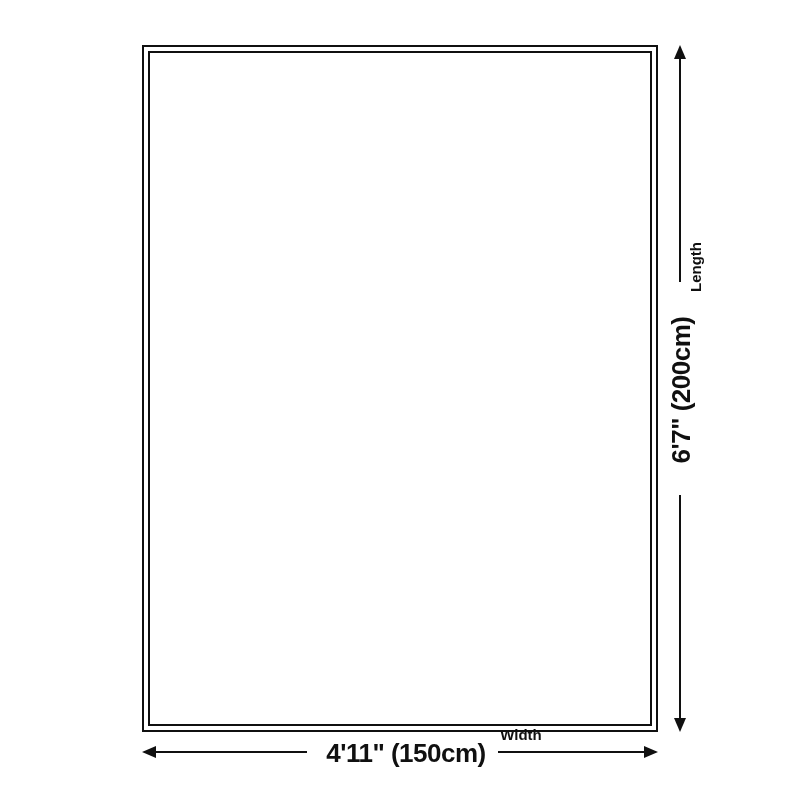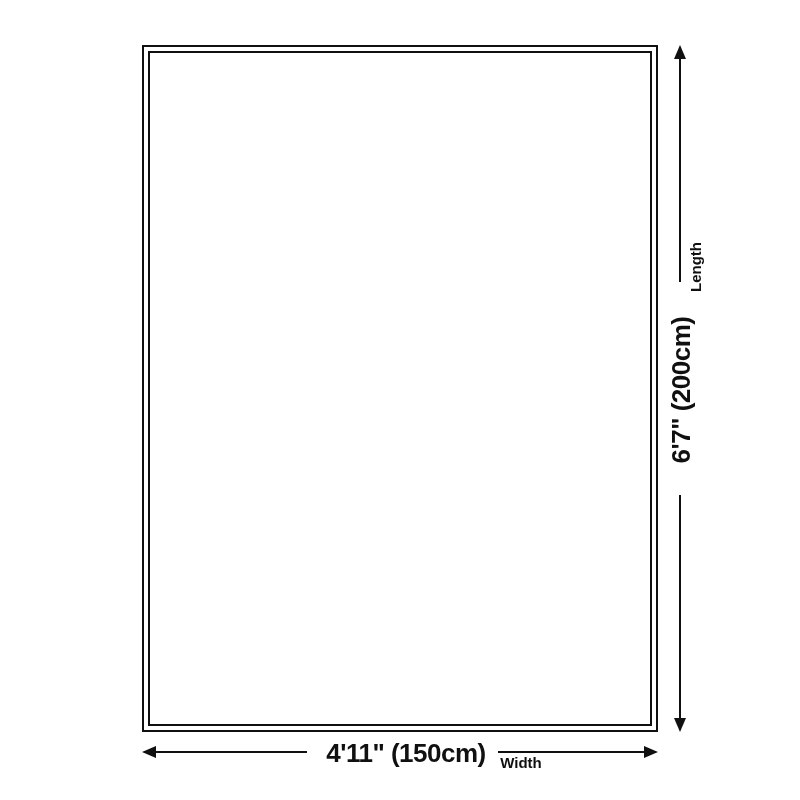--- a/index.html
+++ b/index.html
@@ -100,21 +100,20 @@
     left: 695px; top: 267px;
     transform: translate(-50%, -50%) rotate(-90deg);
   }
   .width-value {
     left: 406px; top: 753px;
     transform: translate(-50%, -50%);
   }
   .width-axis {
     left: 521px; top: 734px;
     transform: translate(-50%, -50%);
-    margin-top: 28px;
   }
 </style>
 </head>
 <body>
 
 <div class="canvas">
 
   <div class="rug-outer">
     <div class="rug-inner"></div>
   </div>

